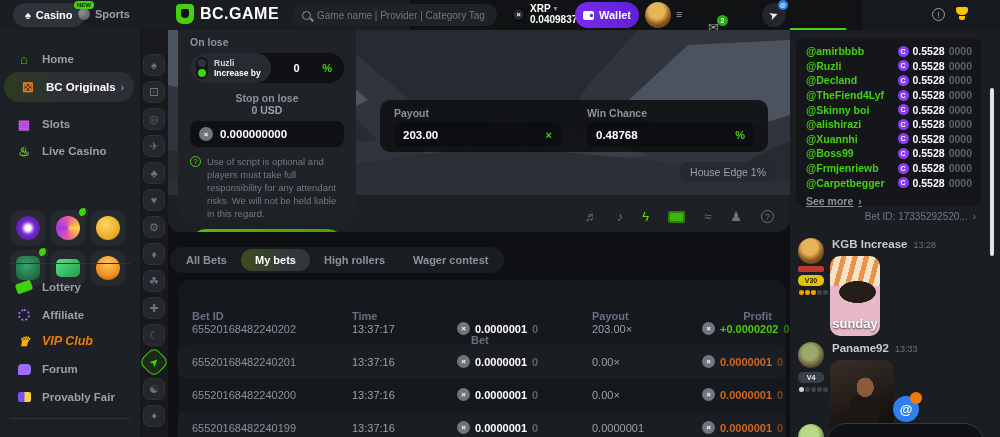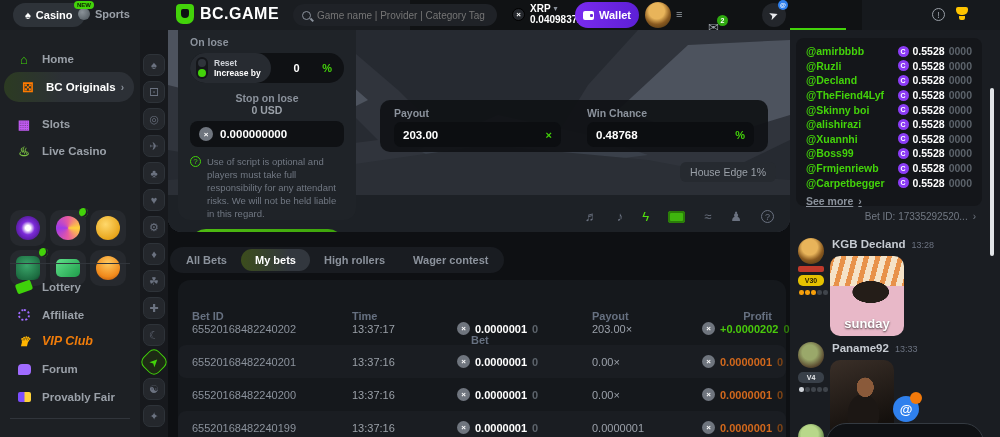--- a/index.html
+++ b/index.html
@@ -330,21 +330,21 @@
       <polygon points="180,135 320,115 480,130 560,145 622,150 622,202 0,202 0,150" fill="#2b2f36"></polygon>
       <rect y="165" width="622" height="37" fill="#1d2126"></rect>
     </svg>
 
     <div id="autobet">
       <div class="lbl">On lose</div>
       <div class="ab-row">
         <div class="toggle-pill">
           <span class="vswitch"></span>
           <span class="tg-labels">
-            <span style="display:block; color:#cfd3d9;">Reset</span>
+            <span style="display:block; color:#cfd3d9;">Ruzli</span>
             <span style="display:block; color:#fff;">Increase by</span>
           </span>
         </div>
         <span style="margin:0 auto; color:#fff; font-size:11px; font-weight:bold;">0</span>
         <span style="margin-right:12px; color:#43d30a; font-size:11px; font-weight:bold;">%</span>
       </div>
       <div class="row" style="margin-top:9px; justify-content:space-between;flex-direction:column;">
         <span class="lbl">Stop on lose</span>
         <span class="lbl" style="color:#9aa0a8;">0 USD</span>
       </div>
@@ -567,24 +567,24 @@
     <div class="abs" style="left:8px; top:236px; width:26px; height:6px; background:#c0392b; border-radius:2px;"></div>
     <div class="lvl-pill" style="left:8px; top:245px; background:#e5c100; color:#2e2400;">V30</div>
     <div class="stars" style="left:9px; top:260px;">
         <i class="on"></i>
         <i class="on"></i>
         <i class="on"></i>
         <i></i>
         <i></i>
       </div>
     <div class="msg-head" style="left:42px; top:208px;">
-      <span class="msg-user">KGB Decland</span>
+      <span class="msg-user">KGB Increase</span>
       <span class="msg-time">13:28</span>
     </div>
-    <div class="chat-img" style="left:40px; top:226px; width:74px; height:80px; background:
+    <div class="chat-img" style="left:40px; top:226px; width:50px; height:80px; background:
         radial-gradient(ellipse 30px 18px at 55% 45%, #241d18 60%, transparent 62%),
         linear-gradient(180deg, transparent 0 38%, #e8b8c8 38% 100%),
         repeating-linear-gradient(105deg, #e8924a 0 5px, #f5e3c8 5px 11px);">
       <div class="cap">sunday</div>
     </div>
 
     <div class="abs" style="left:8px; top:312px; width:26px; height:26px; border-radius:50%; background:radial-gradient(circle at 45% 40%, #9aa86a 0 35%, #5a4a30 70%, #2a2015 100%);"></div>
     <div class="lvl-pill" style="left:8px; top:342px; background:#394049; color:#e8eaed;">V4</div>
     <div class="stars" style="left:9px; top:357px;">
         <i class="wt"></i>

